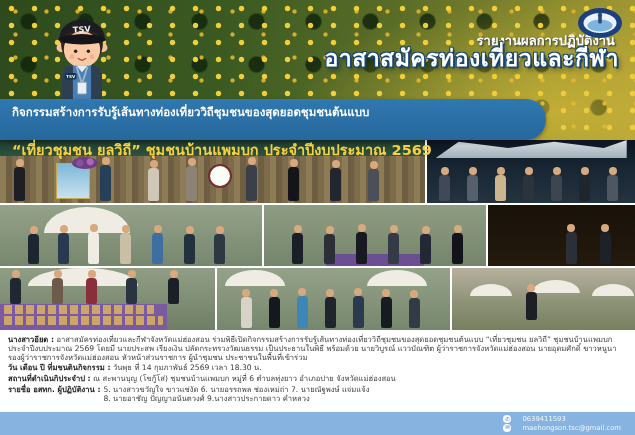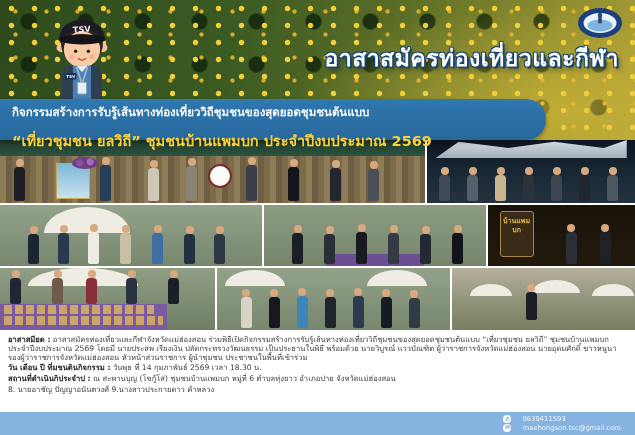--- a/index.html
+++ b/index.html
@@ -27,21 +27,21 @@
 
   .logo{position:absolute;top:7px;right:12px;}
 
   .mascot{position:absolute;top:4px;left:36px;z-index:1;}
 
   
   .banner{position:absolute;left:0;top:99px;width:546px;height:41px;z-index:2;
     background:linear-gradient(#2f78b0,#27689c);border-radius:0 20px 20px 0;
     padding:4px 16px 0 12px;box-shadow:0 2px 4px rgba(0,0,0,.35);}
   .banner-l1{color:#fff;font-size:11.5px;font-weight:bold;white-space:nowrap;}
-  .banner-l2{color:#f8d03e;font-size:14.5px;font-weight:bold;white-space:nowrap;margin-top:8px;}
+  .banner-l2{color:#f8d03e;font-size:14.5px;font-weight:bold;white-space:nowrap;margin-top:17px;}
 
   
   .collage{position:absolute;top:140px;left:0;width:635px;height:192px;background:#fff;}
   .crow{display:flex;gap:2px;margin-bottom:2px;}
   .ph{position:relative;overflow:hidden;background:#888;}
   .pe{position:absolute;bottom:2px;width:11px;height:26px;border-radius:4px 4px 2px 2px;background:#2a2d33;}
   .pe::before{content:"";position:absolute;top:-8px;left:50%;transform:translateX(-50%);
     width:8px;height:8px;border-radius:50%;background:#d8a87f;}
   .umb{position:absolute;background:#efece4;border-radius:100% 100% 0 0 / 200% 200% 0 0;}
 
@@ -87,20 +87,21 @@
     background:#fdfdfd;color:#4a86c8;font-size:5.5px;}
 </style>
 </head>
 <body>
 
 <div class="poster">
 
   <div class="hero">
     <div class="hero-glow"></div>
 
+    <div class="report-label">รายงานผลการปฏิบัติงาน</div>
     <div class="big-title">
       <div>อาสาสมัครท่องเที่ยวและกีฬา</div>
     </div>
 
     <svg class="logo" width="46" height="32" viewBox="0 0 46 32">
       <ellipse cx="23" cy="16" rx="22" ry="15" fill="#1c3f7e"></ellipse>
       <ellipse cx="23" cy="16" rx="16.5" ry="10" fill="#e9f3fc"></ellipse>
       <ellipse cx="23" cy="18.5" rx="12.5" ry="6" fill="#7fb3e0"></ellipse>
       <rect x="21.2" y="8.5" width="3.6" height="8" rx="1.5" fill="#2c4a78"></rect>
       <circle cx="23" cy="8" r="2.2" fill="#2c4a78"></circle>
@@ -178,21 +179,20 @@
       <div class="ph ph-purplet" style="flex:1.5;">
         <div class="table"></div>
         <div class="pe" style="left:28px;height:31px;background:#1a1e26;"></div>
         <div class="pe" style="left:60px;height:30px;background:#2c2f38;"></div>
         <div class="pe" style="left:92px;height:32px;background:#171a20;"></div>
         <div class="pe" style="left:124px;height:31px;background:#343b46;"></div>
         <div class="pe" style="left:156px;height:30px;background:#222834;"></div>
         <div class="pe" style="left:188px;height:31px;background:#12141a;"></div>
       </div>
       <div class="ph ph-sign" style="flex:1;">
-        <div class="board">บ้านแพมบก</div>
         <div class="pe" style="left:78px;height:32px;background:#2b2f37;"></div>
         <div class="pe" style="left:112px;height:32px;background:#1d2128;"></div>
       </div>
     </div>
 
     <div class="crow" style="height:62px;">
       <div class="ph ph-market" style="flex:1.17;">
         <div class="umb" style="left:28px;top:0;width:110px;height:18px;"></div>
         <div class="cloth"></div>
         <div class="bags"></div>
@@ -218,33 +218,35 @@
         <div class="umb" style="left:18px;top:16px;width:42px;height:12px;"></div>
         <div class="umb" style="left:80px;top:12px;width:48px;height:13px;"></div>
         <div class="umb" style="left:140px;top:16px;width:42px;height:12px;"></div>
         <div class="pe" style="left:74px;bottom:10px;height:28px;background:#1c1f26;"></div>
       </div>
     </div>
   </div>
 
   <div class="details">
     <div>
-      <b>อาสาสมียด :</b>
+      <b>นางสาวอียด :</b>
       <span>อาสาสมัครท่องเที่ยวและกีฬาจังหวัดแม่ฮ่องสอน ร่วมพิธีเปิดกิจกรรมสร้างการรับรู้เส้นทางท่องเที่ยววิถีชุมชนของสุดยอดชุมชนต้นแบบ “เที่ยวชุมชน ยลวิถี” ชุมชนบ้านแพมบก ประจำปีงบประมาณ 2569 โดยมี นายประสพ เรียงเงิน ปลัดกระทรวงวัฒนธรรม เป็นประธานในพิธี พร้อมด้วย นายวิบูรณ์ แววบัณฑิต ผู้ว่าราชการจังหวัดแม่ฮ่องสอน นายอุดมศักดิ์ ขาวหนูนา รองผู้ว่าราชการจังหวัดแม่ฮ่องสอน หัวหน้าส่วนราชการ ผู้นำชุมชน ประชาชนในพื้นที่เข้าร่วม</span>
     </div>
     <div class="dline">
       <b>วัน เดือน ปี ที่มชนตินกิจกรรม :</b>
       <span>วันพุธ ที่ 14 กุมภาพันธ์ 2569 เวลา 18.30 น.</span>
     </div>
     <div class="dline">
       <b>สถานที่ดำเนินกิประจำป :</b>
       <span>ณ สะพานบุญ (โขกู้โส่) ชุมชนบ้านแพมบก หมู่ที่ 6 ตำบลทุ่งยาว อำเภอปาย จังหวัดแม่ฮ่องสอน</span>
     </div>
     <div class="names">
+      <b>รายชื่อ อสทก. ผู้ปฏิบัติงาน :</b>
       <div>
+        <div>5. นางสาวขวัญใจ ขาวแช่งัด 6. นายอรรถพล ช่องเหม่ถ่า 7. นายณัฐพงษ์ แจ่มแจ้ง</div>
         <div>8. นายอาชัญ ปัญญาอนันตวงศ์ 9.นางสาวประกายดาว คำหลวง</div>
       </div>
     </div>
   </div>
 
   <div class="footer">
     <div class="f-org">
     </div>
     <div class="f-contact">
       <div class="f-item">

